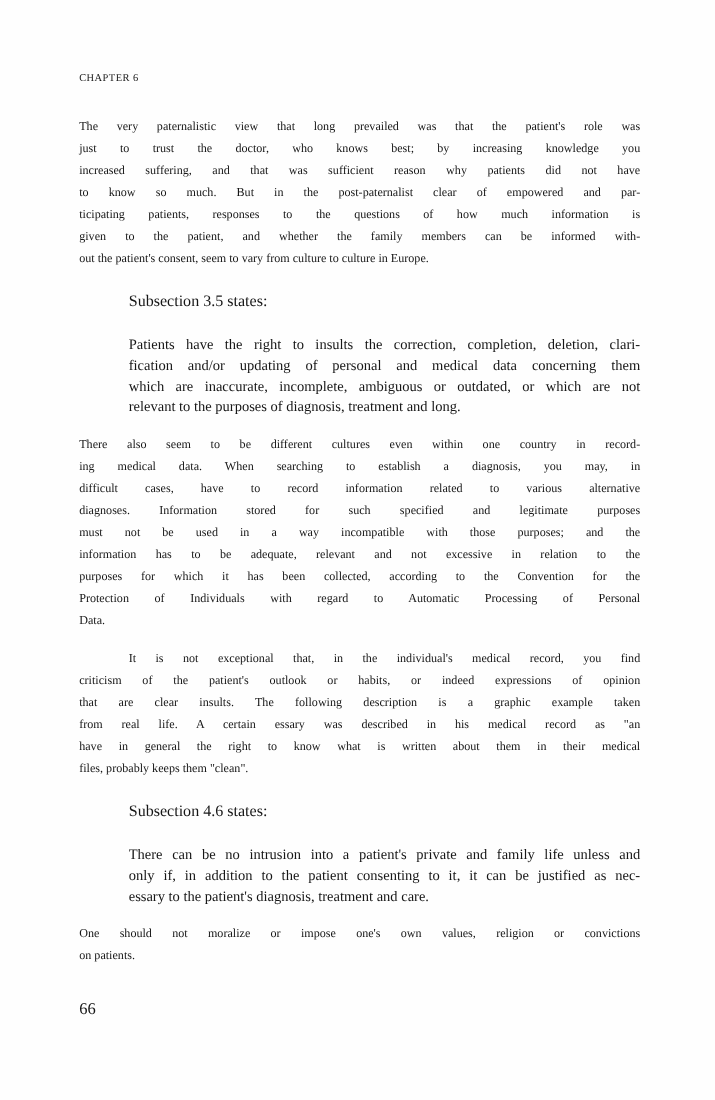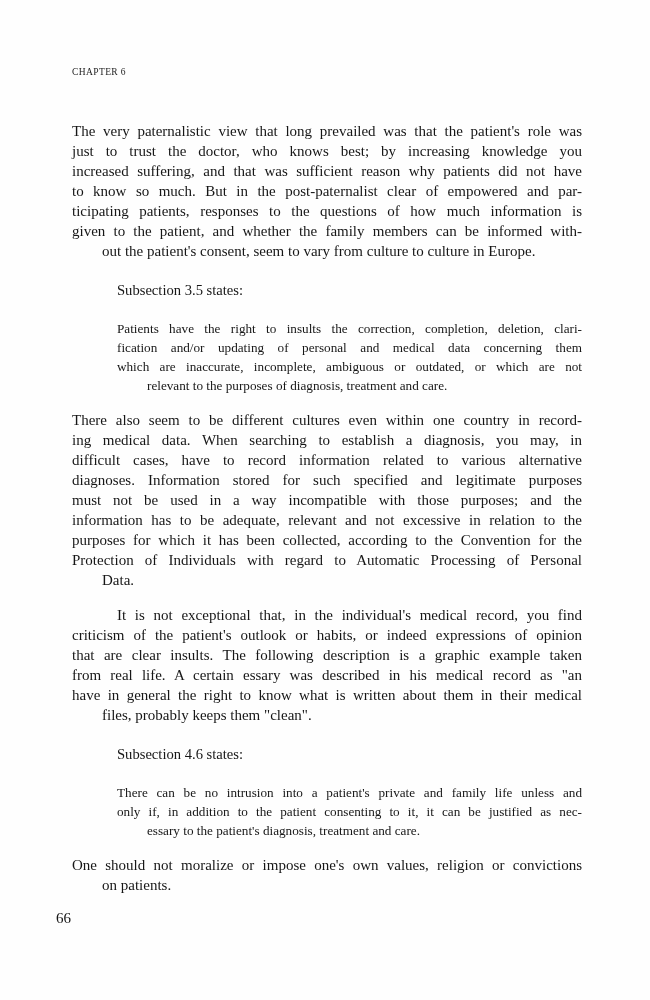--- a/index.html
+++ b/index.html
@@ -19,29 +19,29 @@
   .content {
     position: absolute;
     top: 66px;
     left: 72px;
     width: 510px;
   }
   .running-head {
     font-size: 9.5px;
     letter-spacing: 0.4px;
     line-height: 12px;
-    margin-bottom: 43px;
+    margin-bottom: 27px;
     color: #1b1b1b;
   }
   .blk { margin-top: 15px; }
   .blk:first-child { margin-top: 0; }
   .blk.subheading { margin-top: 19px; }
   .blk.quote { margin-top: 19px; }
   .paragraph {
-    font-size: 15px;
+    font-size: 11px;
     line-height: 20px;
   }
   .subheading {
     font-size: 14.6px;
     line-height: 20px;
     margin-left: 45px;
   }
   .quote {
     font-size: 13.2px;
     line-height: 19px;
@@ -49,27 +49,26 @@
     width: 465px;
   }
   .line {
     text-align: justify;
     text-align-last: justify;
     white-space: normal;
   }
   .line.last {
     text-align: left;
     text-align-last: left;
-    margin-left: 30px;
   }
   .line.indent { text-indent: 45px; }
   .page-number {
     position: absolute;
     top: 908px;
-    left: 56px;
+    left: 72px;
     font-size: 15px;
     line-height: 20px;
     color: #161616;
   }
 </style>
 </head>
 <body>
 
 <div class="page">
   <div class="content">
@@ -82,21 +81,21 @@
           <div class="line">to know so much. But in the post-paternalist clear of empowered and par-</div>
           <div class="line">ticipating patients, responses to the questions of how much information is</div>
           <div class="line">given to the patient, and whether the family members can be informed with-</div>
           <div class="line last">out the patient's consent, seem to vary from culture to culture in Europe.</div>
         </div>
         <div class="blk subheading">Subsection 3.5 states:</div>
         <div class="blk quote">
           <div class="line">Patients have the right to insults the correction, completion, deletion, clari-</div>
           <div class="line">fication and/or updating of personal and medical data concerning them</div>
           <div class="line">which are inaccurate, incomplete, ambiguous or outdated, or which are not</div>
-          <div class="line last">relevant to the purposes of diagnosis, treatment and care.</div>
+          <div class="line last">relevant to the purposes of diagnosis, treatment and long.</div>
         </div>
         <div class="blk paragraph">
           <div class="line">There also seem to be different cultures even within one country in record-</div>
           <div class="line">ing medical data. When searching to establish a diagnosis, you may, in</div>
           <div class="line">difficult cases, have to record information related to various alternative</div>
           <div class="line">diagnoses. Information stored for such specified and legitimate purposes</div>
           <div class="line">must not be used in a way incompatible with those purposes; and the</div>
           <div class="line">information has to be adequate, relevant and not excessive in relation to the</div>
           <div class="line">purposes for which it has been collected, according to the Convention for the</div>
           <div class="line">Protection of Individuals with regard to Automatic Processing of Personal</div>

